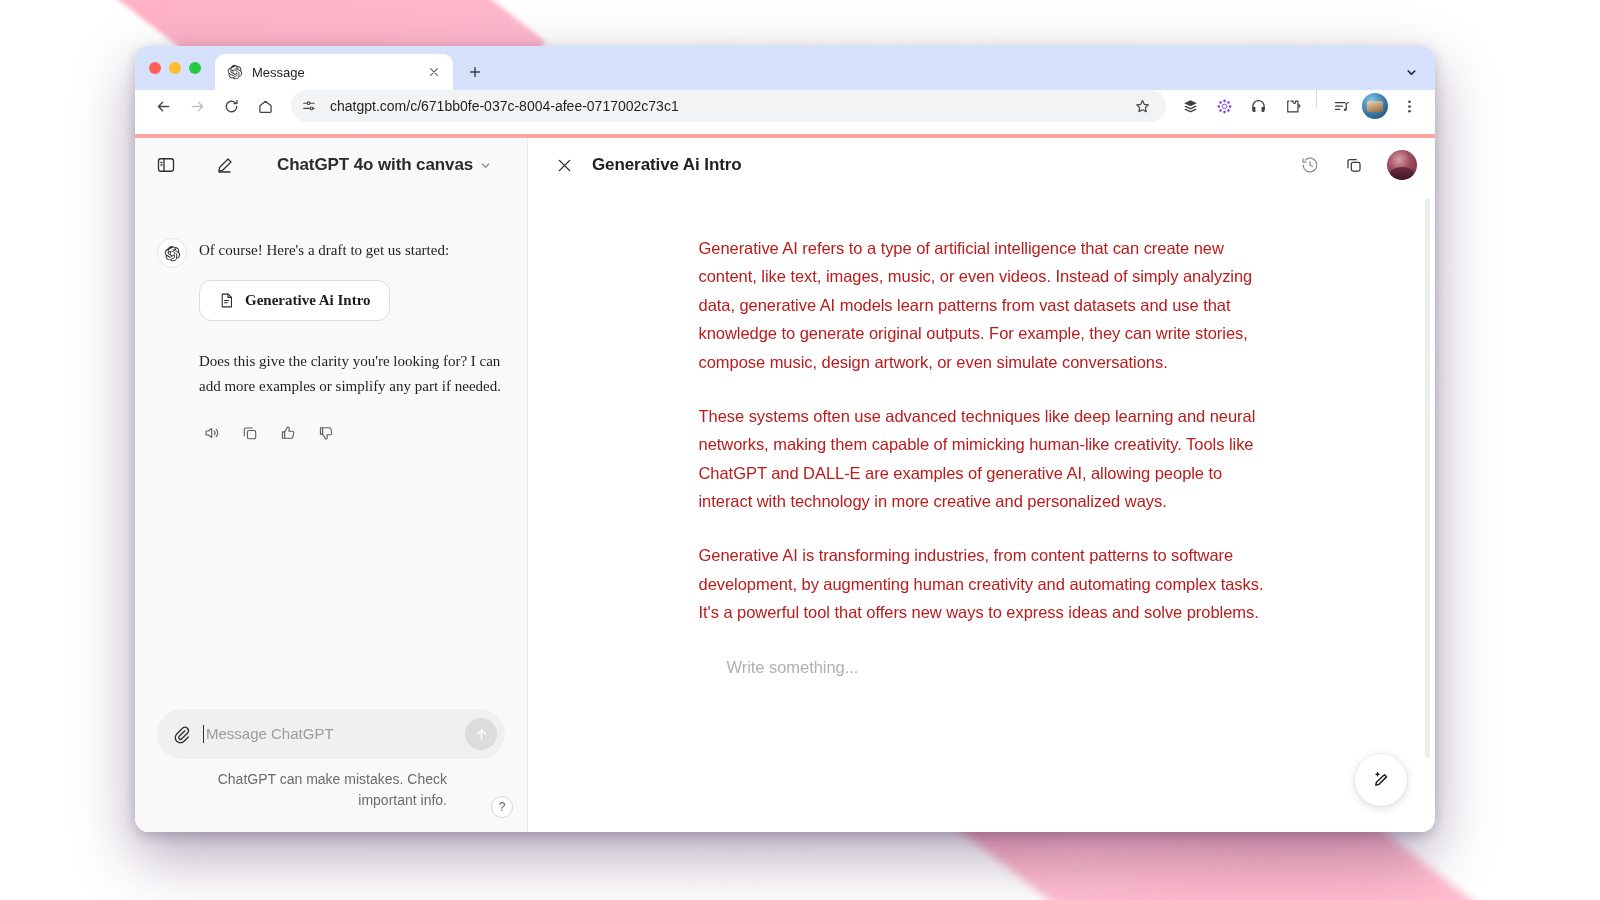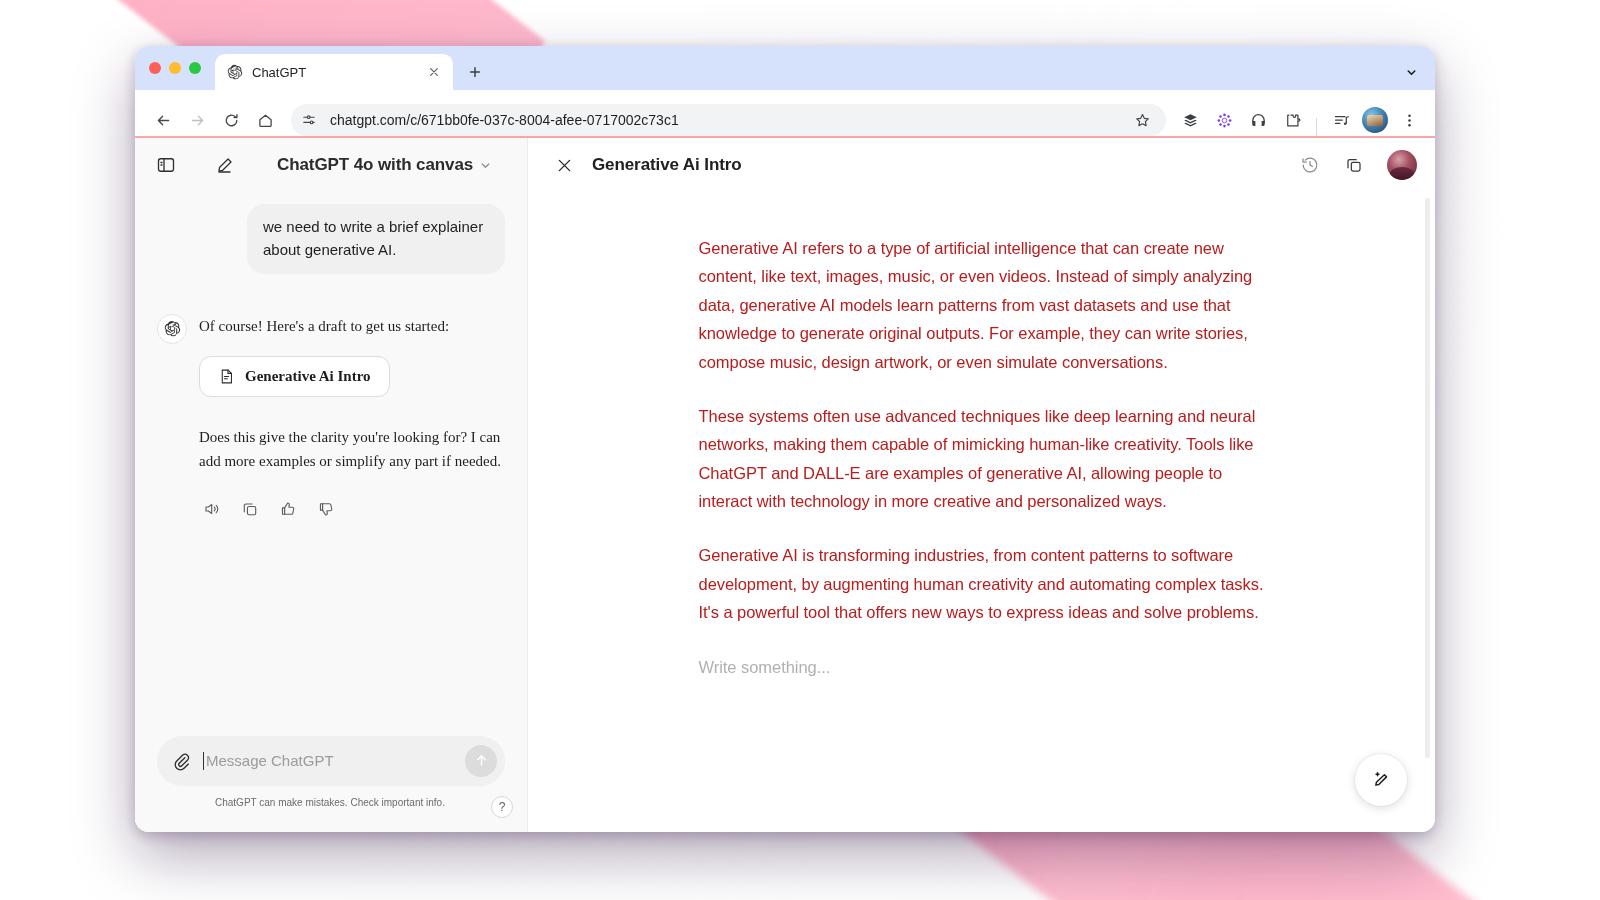--- a/index.html
+++ b/index.html
@@ -122,24 +122,24 @@
     position: absolute; right: 10px; bottom: 4px;
     width: 28px; height: 28px; border-radius: 6px;
     display: flex; align-items: center; justify-content: center;
     color: #1f1f1f;
   }
 
   
   .toolbar {
     height: 48px; flex: 0 0 48px;
     background: #ffffff;
-    display: flex; align-items: flex-end;
+    display: flex; align-items: flex-start;
     padding: 0 10px 0 12px;
     gap: 2px;
-    border-bottom: 2px solid #fca5a5;
+    border-bottom: 4px solid #fca5a5;
   }
   .tb-btn {
     width: 32px; height: 32px;
     display: flex; align-items: center; justify-content: center;
     border-radius: 50%;
     color: #444746;
     flex: 0 0 32px;
   }
   .tb-btn.disabled { color: #bdc1c6; }
   .omnibox {
@@ -272,22 +272,22 @@
     margin-right: 2px;
   }
   .send-btn {
     width: 32px; height: 32px; border-radius: 50%;
     background: #dcdcdc;
     display: flex; align-items: center; justify-content: center;
     color: #ffffff;
     flex: 0 0 32px;
   }
   .footnote {
-    text-align: left;
-    font-size: 10px; color: #6b6b6b;
+    text-align: right;
+    font-size: 14px; color: #6b6b6b;
     padding: 10px 58px 14px 58px;
     line-height: 1.45;
     position: relative;
   }
   .help-btn {
     position: absolute; right: 14px; bottom: 14px;
     width: 22px; height: 22px; border-radius: 50%;
     border: 1px solid #d7d7d7; background: #fff;
     display: flex; align-items: center; justify-content: center;
     font-size: 12px; color: #5d5d5d;
@@ -332,21 +332,21 @@
     margin: 0 auto;
     padding: 42px 0 0 0;
   }
   .doc p {
     font-size: 16.5px;
     line-height: 1.72;
     color: #b91c1c;
     margin-bottom: 26px;
     letter-spacing: -0.05px;
   }
-  .doc .doc-placeholder { color: #b0b0b0; }
+  .doc .doc-placeholder { color: #b0b0b0; margin-left: 28px; }
 
   .doc-scrollbar {
     position: absolute;
     top: 6px; right: 5px;
     width: 5px; height: 560px;
     border-radius: 3px;
     background: #ededed;
   }
 
   .fab {
@@ -376,21 +376,21 @@
         <span class="dot yellow"></span>
         <span class="dot green"></span>
       </div>
 
       <div class="tab">
         <span class="tab-favicon">
           <svg viewBox="0 0 24 24" width="16" height="16" fill="#3b3b3b">
             <path d="M21.3 10.2a5.4 5.4 0 0 0-.47-4.45 5.5 5.5 0 0 0-5.9-2.63A5.45 5.45 0 0 0 10.8 1.3a5.5 5.5 0 0 0-5.24 3.8A5.42 5.42 0 0 0 1.9 7.7a5.48 5.48 0 0 0 .67 6.43 5.4 5.4 0 0 0 .47 4.45 5.5 5.5 0 0 0 5.9 2.63 5.45 5.45 0 0 0 4.12 1.82 5.5 5.5 0 0 0 5.25-3.81 5.42 5.42 0 0 0 3.63-2.62 5.48 5.48 0 0 0-.65-6.4Zm-8.2 11.48a4.1 4.1 0 0 1-2.62-.94l.13-.07 4.35-2.5a.7.7 0 0 0 .36-.62v-6.12l1.84 1.06.01.03v5.07a4.1 4.1 0 0 1-4.08 4.09ZM4.3 18.2a4.07 4.07 0 0 1-.49-2.74l.13.08 4.35 2.5a.71.71 0 0 0 .71 0l5.31-3.06v2.12l-.02.03-4.4 2.54a4.1 4.1 0 0 1-5.59-1.5Zm-1.15-9.5a4.08 4.08 0 0 1 2.13-1.8v5.16a.68.68 0 0 0 .35.6l5.29 3.05-1.85 1.06-.03-.01-4.39-2.54a4.1 4.1 0 0 1-1.5-5.58v.06Zm15.1 3.5-5.3-3.08 1.84-1.06.03.01 4.4 2.54a4.09 4.09 0 0 1-.63 7.38v-5.17a.68.68 0 0 0-.34-.62Zm1.83-2.76-.13-.08-4.34-2.52a.71.71 0 0 0-.72 0L9.59 9.9V7.78l.02-.03 4.4-2.53a4.09 4.09 0 0 1 6.07 4.23ZM8.59 12.9l-1.85-1.06v-5.1l.02-.02 4.39-2.53a4.09 4.09 0 0 1 6.07 4.24l-.13-.08-4.34-2.5a.71.71 0 0 0-.72 0L6.73 9.9l1.86 1.07Zm1-2.16 2.36-1.36 2.37 1.36v2.73l-2.36 1.36-2.37-1.36Z"></path>
           </svg>
         </span>
-        <span class="tab-title">ChatGPT</span>
+        <span class="tab-title">Message</span>
         <span class="tab-close">
           <svg viewBox="0 0 16 16" width="12" height="12" fill="none" stroke="currentColor" stroke-width="1.6" stroke-linecap="round">
             <path d="M3.5 3.5 12.5 12.5M12.5 3.5 3.5 12.5"></path>
           </svg>
         </span>
       </div>
 
       <div class="new-tab">
         <svg viewBox="0 0 16 16" width="14" height="14" fill="none" stroke="currentColor" stroke-width="1.7" stroke-linecap="round">
           <path d="M8 3v10M3 8h10"></path>
@@ -519,23 +519,20 @@
             <span class="model-name">ChatGPT 4o with canvas</span>
             <span class="chev">
               <svg viewBox="0 0 16 16" width="13" height="13" fill="none" stroke="currentColor" stroke-width="1.6" stroke-linecap="round" stroke-linejoin="round">
                 <path d="M4 6.2 8 10.2 12 6.2"></path>
               </svg>
             </span>
           </div>
         </div>
 
         <div class="chat-scroll">
-          <div class="msg-user-row">
-            <div class="msg-user">we need to write a brief explainer about generative AI.</div>
-          </div>
 
           <div class="msg-ai-row">
             <div class="ai-avatar">
               <svg viewBox="0 0 24 24" width="17" height="17" fill="#2f2f2f">
                 <path d="M21.3 10.2a5.4 5.4 0 0 0-.47-4.45 5.5 5.5 0 0 0-5.9-2.63A5.45 5.45 0 0 0 10.8 1.3a5.5 5.5 0 0 0-5.24 3.8A5.42 5.42 0 0 0 1.9 7.7a5.48 5.48 0 0 0 .67 6.43 5.4 5.4 0 0 0 .47 4.45 5.5 5.5 0 0 0 5.9 2.63 5.45 5.45 0 0 0 4.12 1.82 5.5 5.5 0 0 0 5.25-3.81 5.42 5.42 0 0 0 3.63-2.62 5.48 5.48 0 0 0-.65-6.4Zm-8.2 11.48a4.1 4.1 0 0 1-2.62-.94l.13-.07 4.35-2.5a.7.7 0 0 0 .36-.62v-6.12l1.84 1.06.01.03v5.07a4.1 4.1 0 0 1-4.08 4.09ZM4.3 18.2a4.07 4.07 0 0 1-.49-2.74l.13.08 4.35 2.5a.71.71 0 0 0 .71 0l5.31-3.06v2.12l-.02.03-4.4 2.54a4.1 4.1 0 0 1-5.59-1.5Zm-1.15-9.5a4.08 4.08 0 0 1 2.13-1.8v5.16a.68.68 0 0 0 .35.6l5.29 3.05-1.85 1.06-.03-.01-4.39-2.54a4.1 4.1 0 0 1-1.5-5.58v.06Zm15.1 3.5-5.3-3.08 1.84-1.06.03.01 4.4 2.54a4.09 4.09 0 0 1-.63 7.38v-5.17a.68.68 0 0 0-.34-.62Zm1.83-2.76-.13-.08-4.34-2.52a.71.71 0 0 0-.72 0L9.59 9.9V7.78l.02-.03 4.4-2.53a4.09 4.09 0 0 1 6.07 4.23ZM8.59 12.9l-1.85-1.06v-5.1l.02-.02 4.39-2.53a4.09 4.09 0 0 1 6.07 4.24l-.13-.08-4.34-2.5a.71.71 0 0 0-.72 0L6.73 9.9l1.86 1.07Zm1-2.16 2.36-1.36 2.37 1.36v2.73l-2.36 1.36-2.37-1.36Z"></path>
               </svg>
             </div>
             <div class="ai-body">
               <div class="ai-text">Of course! Here's a draft to get us started:</div>
 

